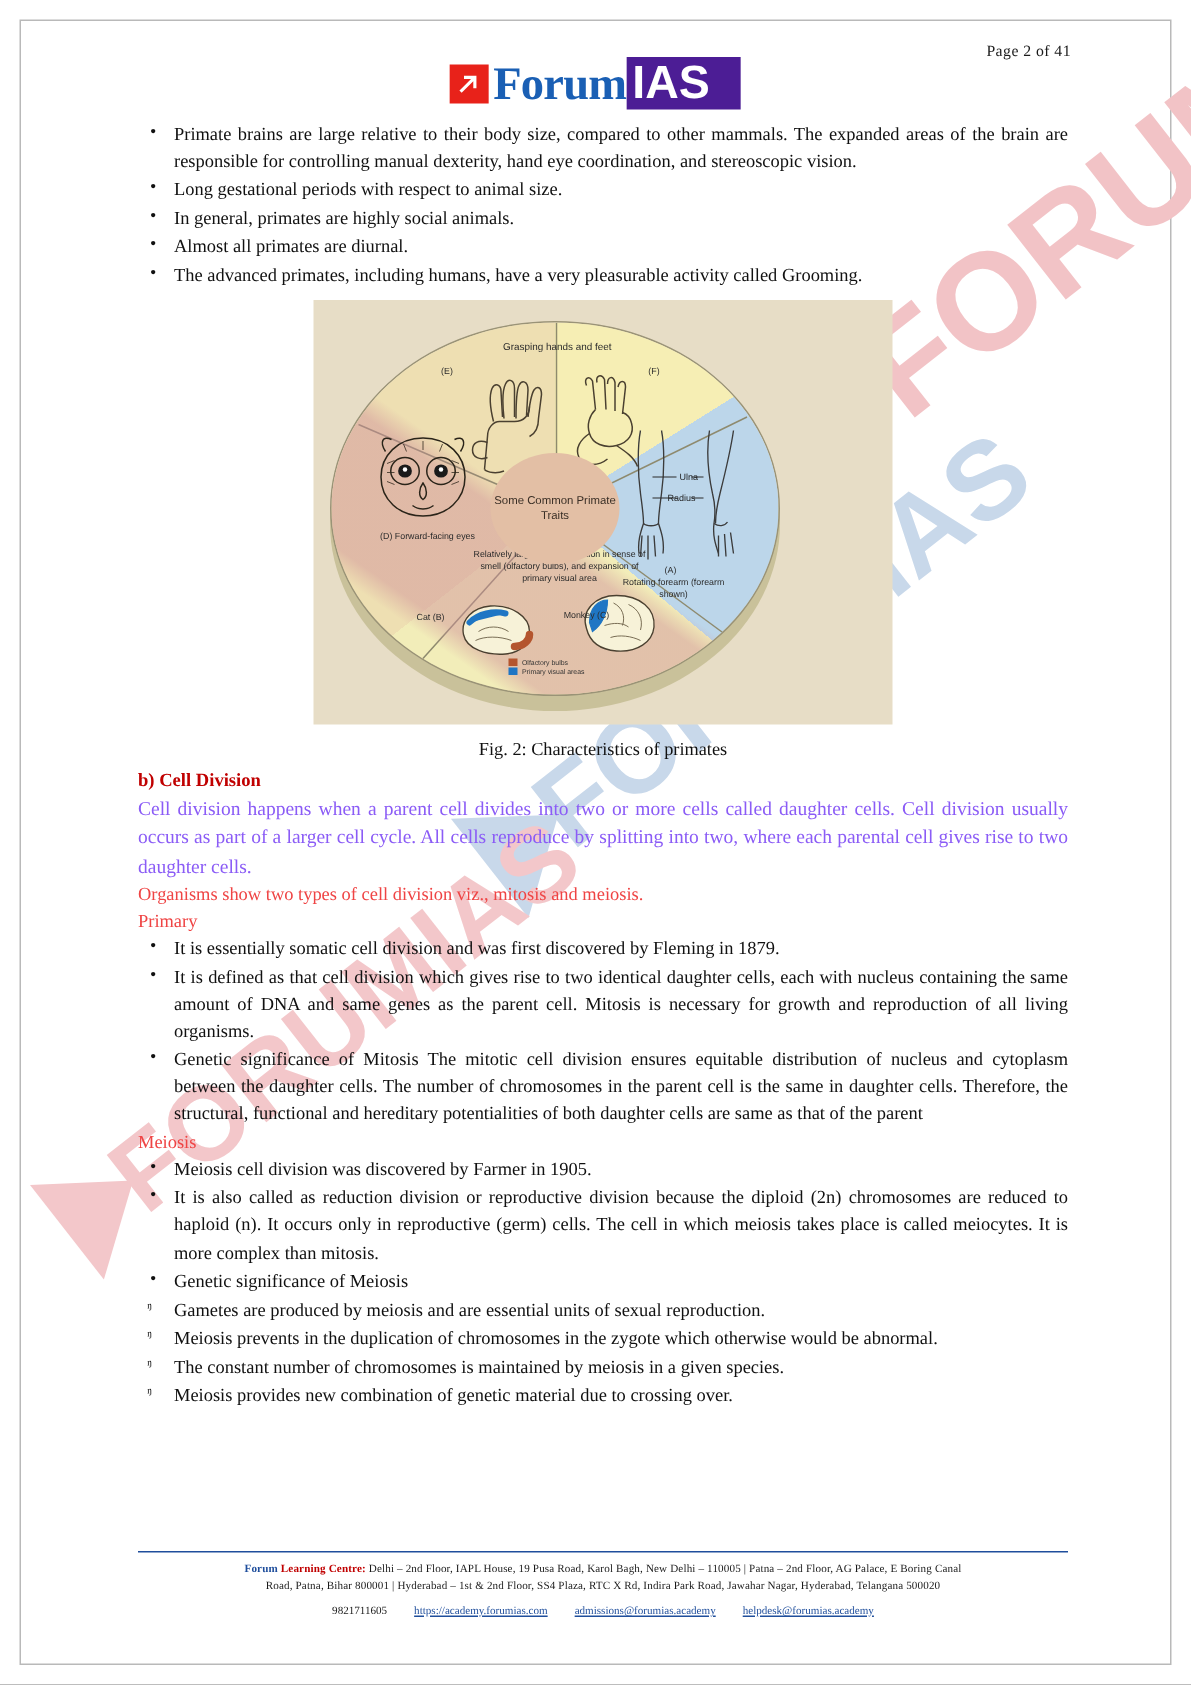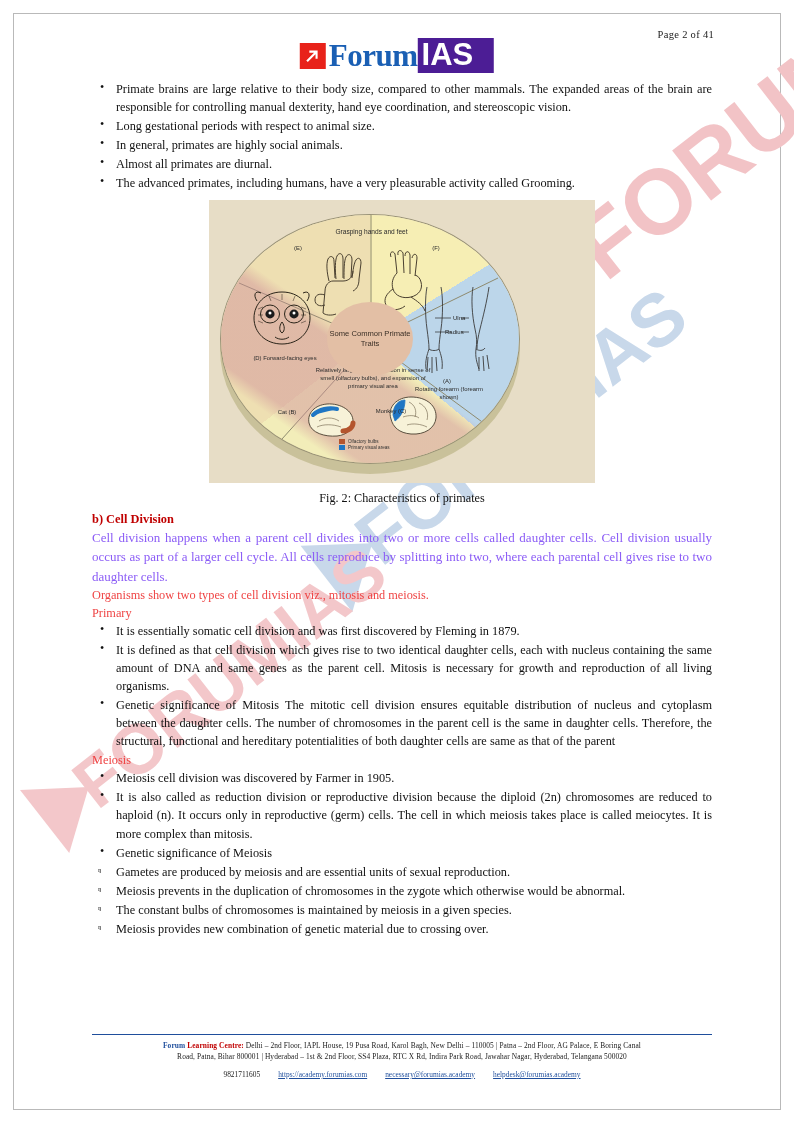--- a/index.html
+++ b/index.html
@@ -315,32 +315,32 @@
 
     <ul class="b">
       <li>Meiosis cell division was discovered by Farmer in 1905.</li>
       <li>It is also called as reduction division or reproductive division because the diploid (2n) chromosomes are reduced to haploid (n). It occurs only in reproductive (germ) cells. The cell in which meiosis takes place is called meiocytes. It is more complex than mitosis.</li>
       <li>Genetic significance of Meiosis</li>
     </ul>
 
     <ul class="b sub">
       <li>Gametes are produced by meiosis and are essential units of sexual reproduction.</li>
       <li>Meiosis prevents in the duplication of chromosomes in the zygote which otherwise would be abnormal.</li>
-      <li>The constant bulbs of chromosomes is maintained by meiosis in a given species.</li>
+      <li>The constant number of chromosomes is maintained by meiosis in a given species.</li>
       <li>Meiosis provides new combination of genetic material due to crossing over.</li>
     </ul>
   </div>
 
   <div class="footer">
     <div class="f-line">
       <span class="f-brand"><span class="b1">Forum</span> <span>Learning Centre:</span></span>
       <span>Delhi – 2nd Floor, IAPL House, 19 Pusa Road, Karol Bagh, New Delhi – 110005  |  Patna – 2nd Floor, AG Palace, E Boring Canal</span>
     </div>
     <div class="f-line">Road, Patna, Bihar 800001  |  Hyderabad – 1st &amp; 2nd Floor, SS4 Plaza, RTC X Rd, Indira Park Road, Jawahar Nagar, Hyderabad, Telangana 500020</div>
     <div class="f-links">
       <span class="phone">9821711605</span>
       <a href="#">https://academy.forumias.com</a>
-      <a href="#">necessary@forumias.academy</a>
+      <a href="#">admissions@forumias.academy</a>
       <a href="#">helpdesk@forumias.academy</a>
     </div>
   </div>
 
 </div>
 
 </body></html>

